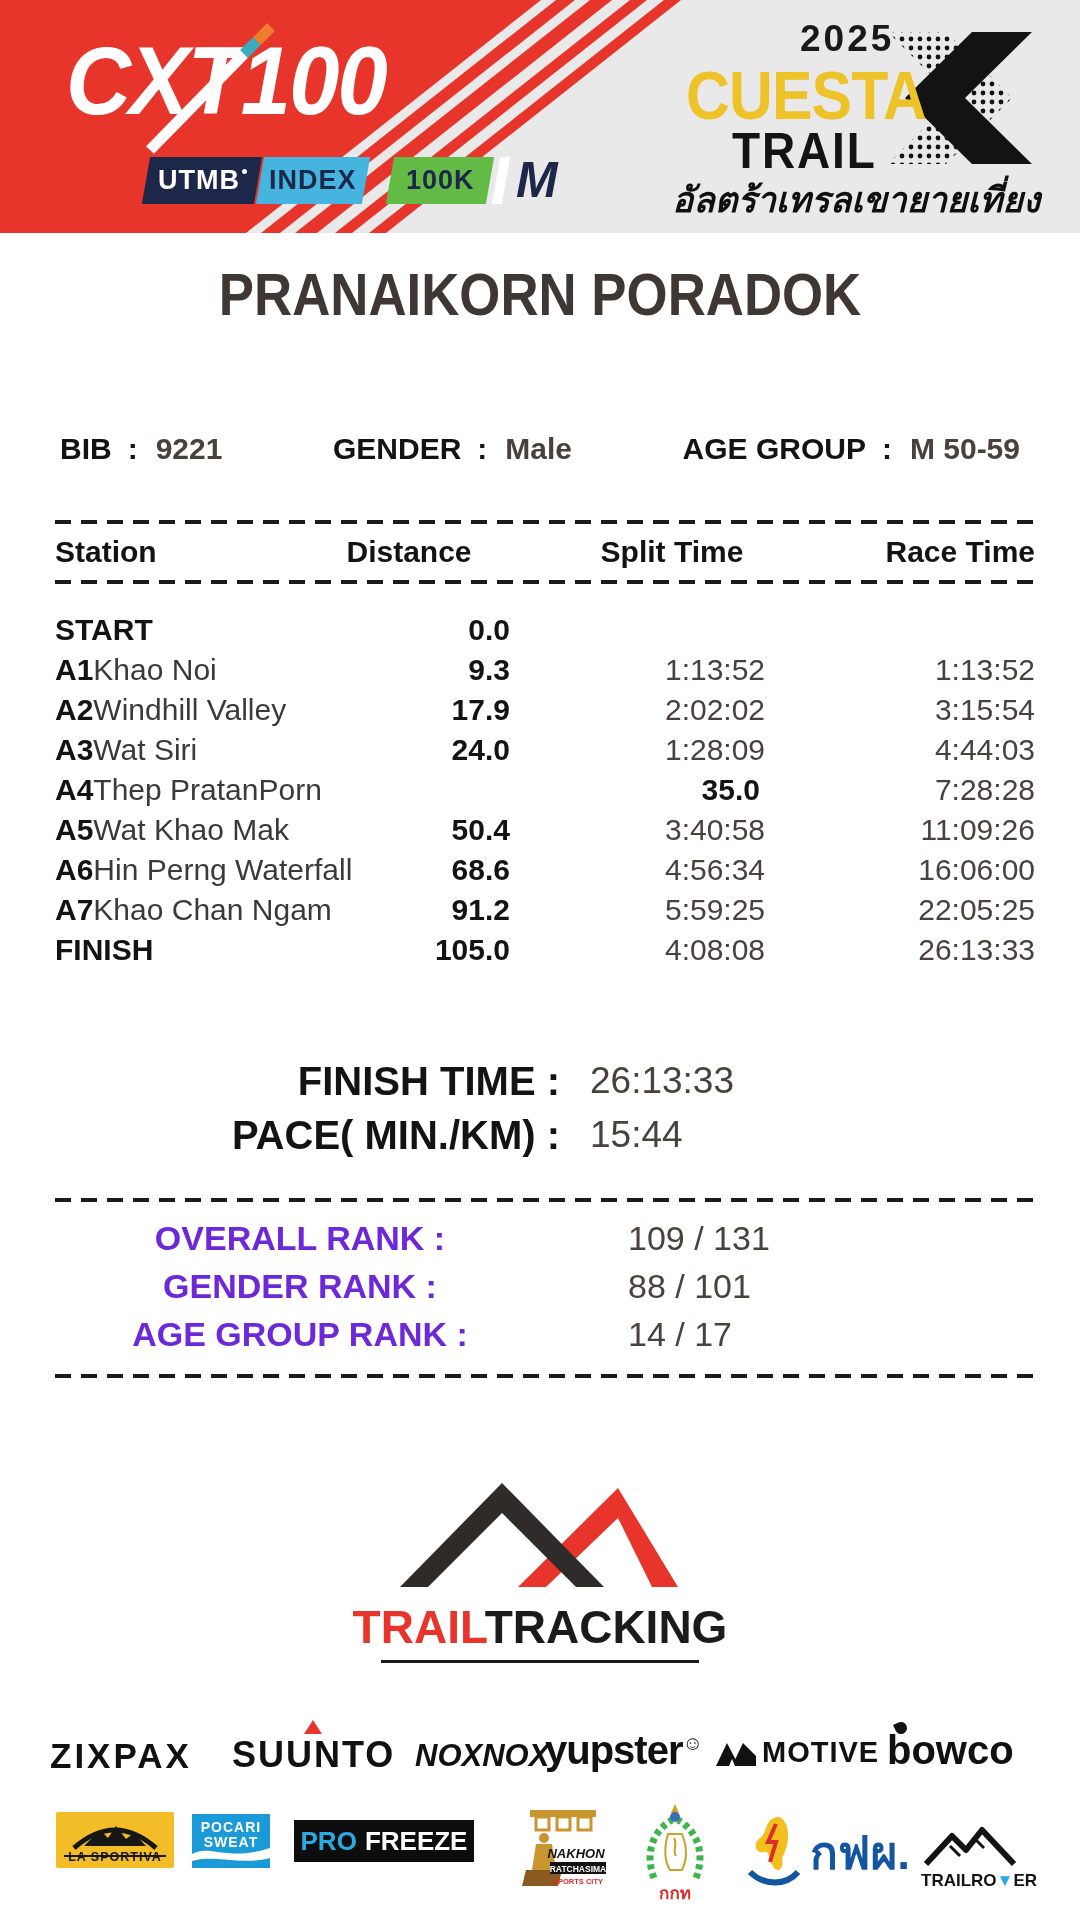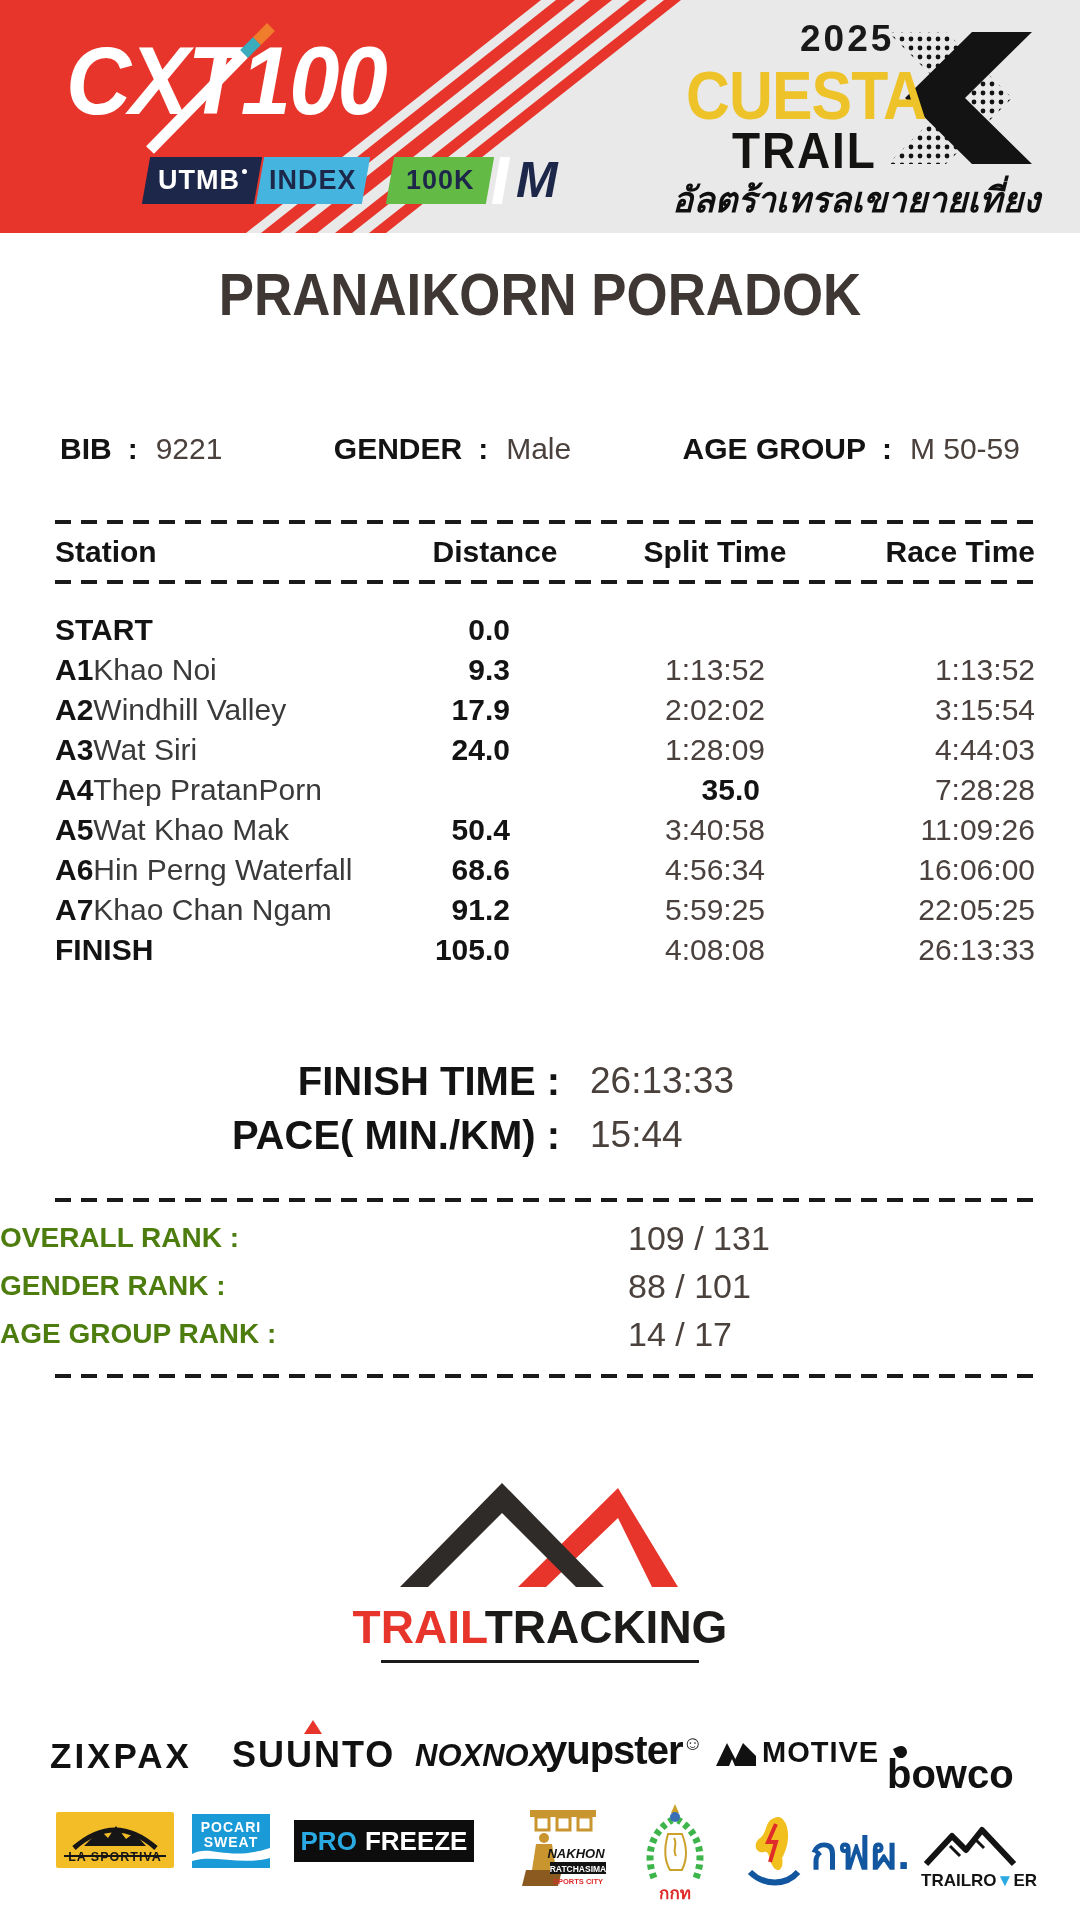--- a/index.html
+++ b/index.html
@@ -33,47 +33,47 @@
 
   
   .runner-name{position:absolute;left:0;top:260px;width:1080px;text-align:center;
        font-size:60px;font-weight:800;color:#3e3734;letter-spacing:0px;}
   .runner-name>span{display:inline-block;transform:scaleX(.88);}
   .inforow{position:absolute;left:60px;right:60px;top:432px;display:flex;justify-content:space-between;
        font-size:30px;align-items:baseline;}
   .ig{white-space:nowrap;}
   .ig .lbl{font-weight:800;color:#131313;}
   .ig .col{margin:0 18px 0 16px;font-weight:700;color:#131313;}
-  .ig .val{color:#4a403c;font-weight:400;}
+  .ig .val{color:#4a403c;font-weight:700;}
 
   
   .dash{height:4px;background:repeating-linear-gradient(90deg,#1a1a1a 0 16px,transparent 16px 26px);}
   .tablewrap{position:absolute;left:55px;top:520px;width:980px;}
-  .thead{display:flex;height:56px;align-items:center;font-weight:800;font-size:30px;color:#131313;}
+  .thead{display:flex;height:56px;align-items:center;font-weight:800;font-size:30px;color:#131313;gap:43px;}
   .tc1{flex:1;text-align:left;}
   .tc2{width:190px;text-align:center;}
   .tc3{width:250px;text-align:center;}
   .tc4{width:195px;text-align:right;}
   .tbody{margin-top:26px;}
   .trow{display:flex;height:40px;align-items:center;font-size:30px;}
   .trow .tc1{color:#3a3a3a;}
   .trow .tc1 b{color:#131313;font-weight:800;}
   .trow .tc2{text-align:right;padding-right:80px;box-sizing:border-box;color:#131313;font-weight:600;}
   .trow .tc3{color:#4a413e;font-weight:500;}
   .trow .tc4{color:#4a413e;font-weight:500;}
 
   
   .summary{position:absolute;left:0;top:1054px;width:1080px;}
   .srow{display:flex;height:54px;align-items:center;}
   .srow .slbl{width:560px;text-align:right;font-size:40px;font-weight:800;color:#131313;}
   .srow .sval{margin-left:30px;font-size:37px;color:#4a403c;font-weight:500;}
   .dash-a{position:absolute;left:55px;top:1198px;width:980px;}
   .ranks{position:absolute;left:0;top:1214px;width:1080px;}
   .rrow{display:flex;height:48px;align-items:center;}
-  .rrow .rlbl{width:600px;text-align:left;font-size:28px;font-weight:800;color:#4d7c0f;}
+  .rrow .rlbl{width:600px;text-align:center;font-size:34px;font-weight:800;color:#6d28d9;}
   .rrow .rval{margin-left:28px;font-size:34px;color:#4a403c;font-weight:500;}
   .dash-b{position:absolute;left:55px;top:1374px;width:980px;}
 
   
   .ttlogo{position:absolute;left:0;top:1480px;width:1080px;text-align:center;}
   .ttname{margin-top:4px;font-size:46px;font-weight:800;letter-spacing:0px;}
   .ttname .red{color:#e8352b;}
   .ttname .blk{color:#1d1b1a;}
   .ttline{width:318px;height:3px;background:#1d1b1a;margin:6px auto 0;}
 
@@ -82,21 +82,21 @@
   .sp1 .sp{position:absolute;color:#111;}
   .zixpax{left:50px;top:24px;font-size:35px;font-weight:800;letter-spacing:3px;}
   .suunto{left:232px;top:22px;font-size:36px;font-weight:700;letter-spacing:2px;text-align:right;}
   .suunto .tri{position:absolute;top:-14px;left:72px;width:0;height:0;border-left:9px solid transparent;
       border-right:9px solid transparent;border-bottom:14px solid #e8352b;}
   .noxnox{left:415px;top:26px;font-size:31px;font-weight:800;font-style:italic;letter-spacing:0;}
   .yupster{left:545px;top:16px;font-size:40px;font-weight:800;letter-spacing:-1px;}
   .yupster .smile{font-size:20px;vertical-align:super;font-weight:400;}
   .motive{left:716px;top:24px;display:flex;align-items:center;gap:6px;}
   .motive .mtxt{font-size:29px;font-weight:800;letter-spacing:1px;}
-  .bowco{left:887px;top:16px;font-size:40px;font-weight:800;margin-top:24px;}
+  .bowco{left:887px;top:16px;font-size:40px;font-weight:800;}
   .bowco .leaf{position:absolute;left:8px;top:-6px;width:12px;height:12px;background:#111;
       border-radius:0 50% 50% 50%;transform:rotate(-25deg);}
   .sp2{position:absolute;left:0;top:1800px;width:952px;height:120px;}
   .sp2 .sp{position:absolute;}
   .profreeze{left:294px;top:20px;width:180px;height:42px;background:#0d0d0d;display:flex;
       align-items:center;justify-content:center;gap:8px;font-size:26px;font-weight:800;}
   .profreeze .pro{color:#2aaae2;}
   .profreeze .freeze{color:#ffffff;}
   .egat{left:746px;top:14px;display:flex;align-items:center;gap:6px;}
   .egat .ethai{font-size:46px;font-weight:800;color:#1356a0;}

